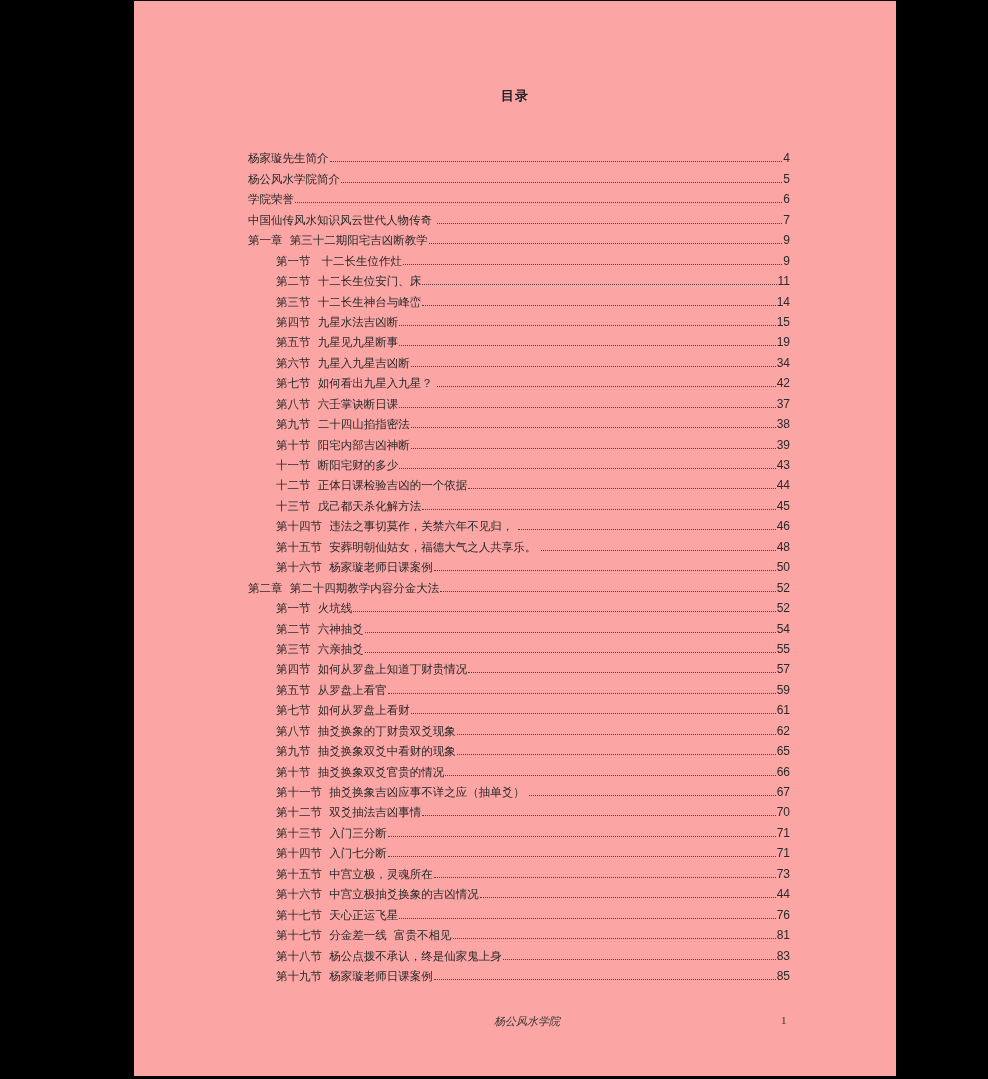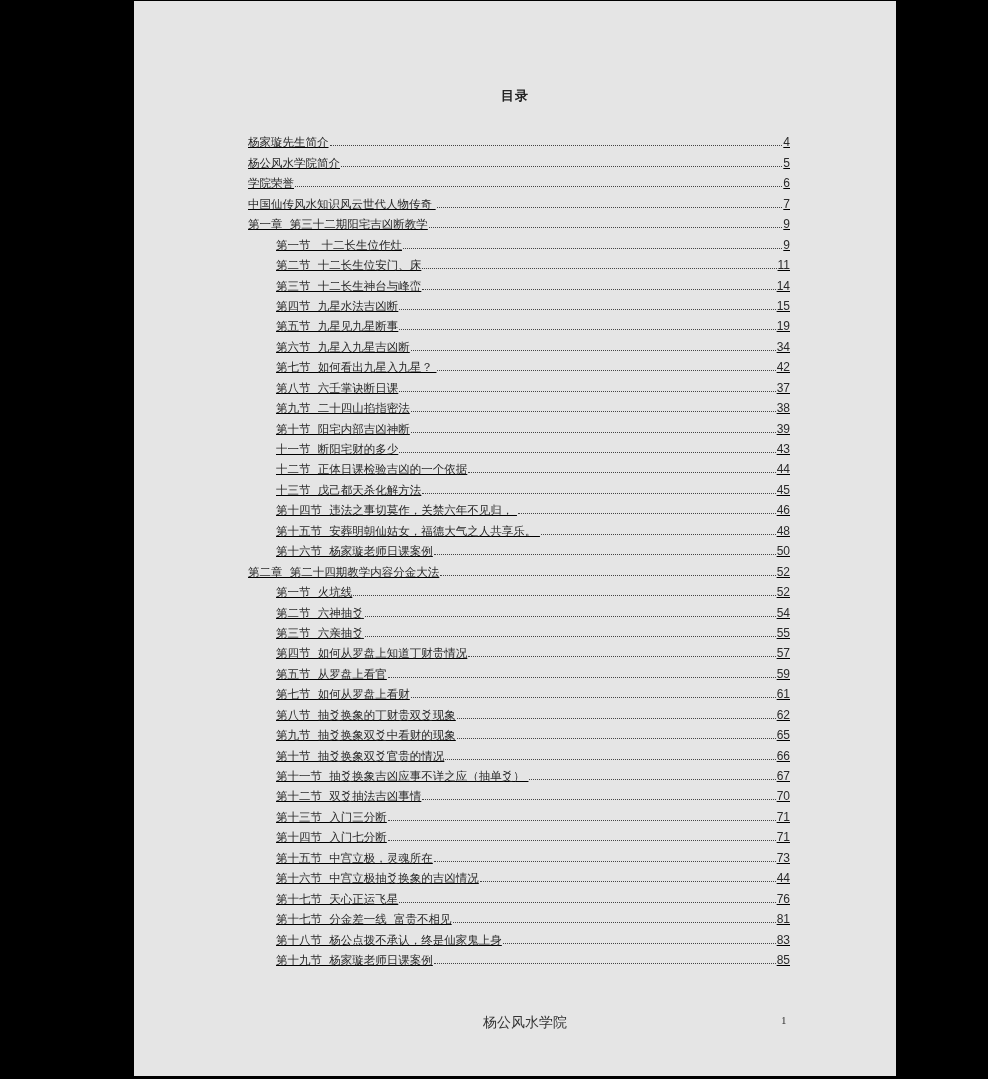--- a/index.html
+++ b/index.html
@@ -2,42 +2,42 @@
 <html><head>
 <meta charset="utf-8">
 <style>
   html, body { margin:0; padding:0; }
   body {
     width:988px; height:1079px; background:#000; position:relative; overflow:hidden;
     font-family:"DejaVu Sans","Liberation Sans",sans-serif;
   }
   .page {
     position:absolute; left:134px; top:1px; width:762px; height:1075px;
-    background:#e5e5e5;
+    background:#fca5a5;
   }
   .toc-title {
     position:absolute; left:0; width:100%; top:86px; text-align:center;
     font-size:13px; color:#222; font-weight:bold; letter-spacing:1px;
   }
   .toc {
-    position:absolute; left:114px; top:128px; width:542px;text-decoration:underline;
+    position:absolute; left:114px; top:144px; width:542px;
   }
   .row {
     display:flex; align-items:flex-end; height:20.45px;
     font-size:11.5px; color:#2a2a2a; line-height:14px;
   }
   .row.sec { padding-left:28px; }
   .row .label { white-space:pre; flex:0 0 auto; }
   .row .dots {
     flex:1 1 auto; margin:0 1px 3px 1px; height:0;
     border-bottom:1.2px dotted #444;
   }
   .row .pg { flex:0 0 auto; font-family:"Liberation Sans",sans-serif; font-size:12px; }
   .footer-left {
-    position:absolute; top:1013px; left:349px; font-size:14px; color:#333;
+    position:absolute; top:1013px; left:360px; font-size:11px; color:#333;font-style:italic;
   }
   .footer-right {
     position:absolute; top:1013px; left:647px; font-size:11px; color:#333;
     font-family:"Liberation Serif",serif;
   }
 </style>
 </head>
 <body>
 
 <div class="page">

